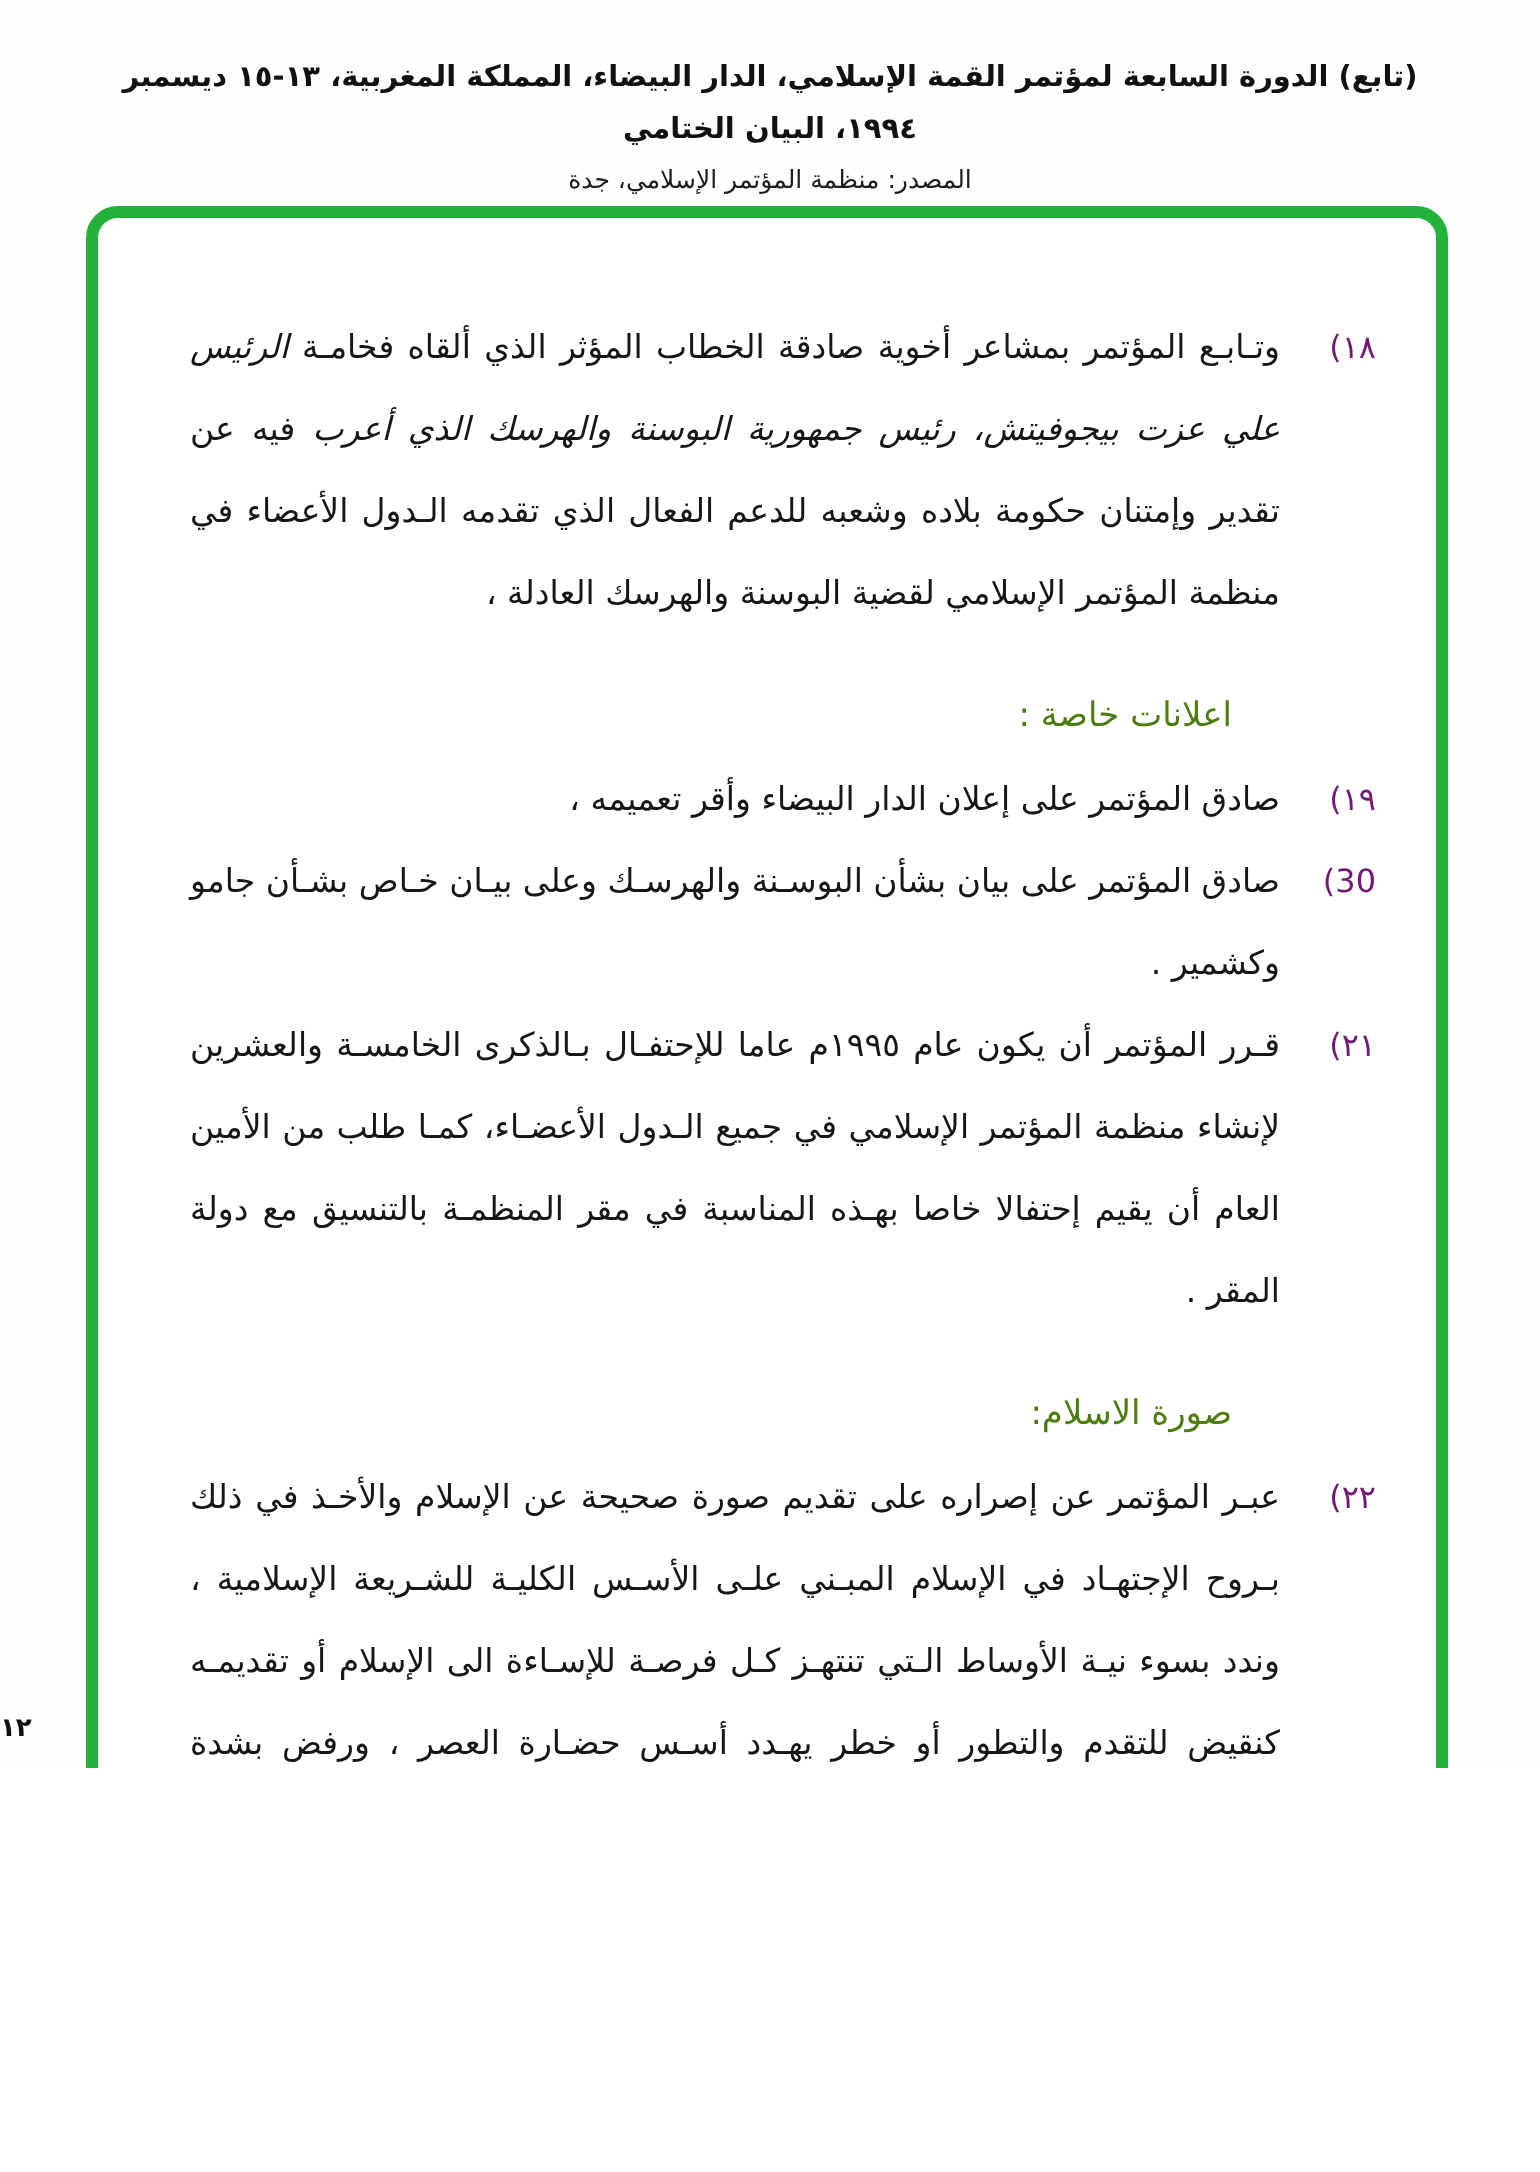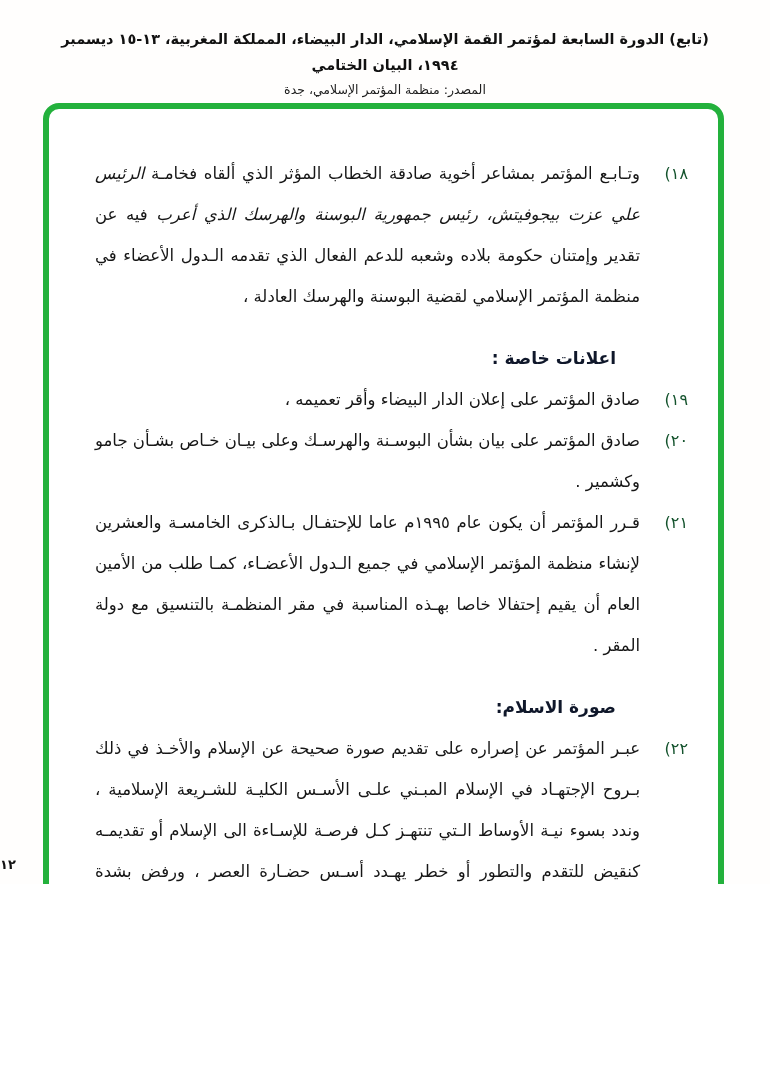--- a/index.html
+++ b/index.html
@@ -59,37 +59,37 @@
     display: flex;
     flex-direction: row; 
     align-items: flex-start;
   }
   .item-number {
     flex: 0 0 48px;
     font-size: 16px;
     line-height: 41px;
     text-align: right;
     white-space: nowrap;
-    color: #14532d;
+    color: #701a75;
   }
   .item-text {
     flex: 1 1 auto;
     font-size: 16.5px;
     line-height: 41px;
     text-align: justify;
     color: #161616;
   }
   .item-text .run-bold { font-weight: normal; }
   .item-text .run-italic { font-style: italic; }
   .section-heading {
     font-size: 17px;
-    font-weight: bold;
+    font-weight: normal;
     line-height: 30px;
     margin: 40px 72px 6px 0;
-    color: #0f172a;
+    color: #4d7c0f;
   }
   .doc-item + .section-heading { margin-top: 26px; }
   .page-number {
     position: absolute;
     bottom: 12px;
     left: 0;
     right: 0;
     text-align: left;
     font-size: 13px;
     font-weight: bold;
@@ -112,21 +112,21 @@
     <div class="doc-item">
           <div class="item-number">١٨)</div>
           <div class="item-text"><span class="run-bold">وتـابـع </span><span>المؤتمر بمشاعر أخوية صادقة الخطاب المؤثر الذي ألقاه فخامـة </span><span class="run-italic">الرئيس علي عزت بيجوفيتش، رئيس جمهورية البوسنة والهرسك الذي أعرب</span><span> فيه عن تقدير وإمتنان حكومة بلاده وشعبه للدعم الفعال الذي تقدمه الـدول الأعضاء في منظمة المؤتمر الإسلامي لقضية البوسنة والهرسك العادلة ،</span></div>
         </div>
         <div class="section-heading">اعلانات خاصة :</div>
         <div class="doc-item">
           <div class="item-number">١٩)</div>
           <div class="item-text"><span class="run-bold">صادق </span><span>المؤتمر على إعلان الدار البيضاء وأقر تعميمه ،</span></div>
         </div>
         <div class="doc-item">
-          <div class="item-number">٢٠)</div>
+          <div class="item-number">30)</div>
           <div class="item-text"><span class="run-bold">صادق </span><span>المؤتمر على بيان بشأن البوسـنة والهرسـك وعلى بيـان خـاص بشـأن جامو وكشمير .</span></div>
         </div>
         <div class="doc-item">
           <div class="item-number">٢١)</div>
           <div class="item-text"><span class="run-bold">قـرر </span><span>المؤتمر أن يكون عام ١٩٩٥م عاما للإحتفـال بـالذكرى الخامسـة والعشرين لإنشاء منظمة المؤتمر الإسلامي في جميع الـدول الأعضـاء، كمـا طلب من الأمين العام أن يقيم إحتفالا خاصا بهـذه المناسبة في مقر المنظمـة بالتنسيق مع دولة المقر .</span></div>
         </div>
         <div class="section-heading">صورة الاسلام:</div>
         <div class="doc-item">
           <div class="item-number">٢٢)</div>
           <div class="item-text"><span class="run-bold">عبـر </span><span>المؤتمر عن إصراره على تقديم صورة صحيحة عن الإسلام والأخـذ في ذلك بـروح الإجتهـاد في الإسلام المبـني علـى الأسـس الكليـة للشـريعة الإسلامية ، </span><span class="run-bold">وندد </span><span>بسوء نيـة الأوساط الـتي تنتهـز كـل فرصـة للإسـاءة الى الإسلام أو تقديمـه كنقيض للتقدم والتطور أو خطر يهـدد أسـس حضـارة العصر ، </span><span class="run-bold">ورفض </span><span>بشدة إستخدام هذه الصورة المشـوهة عـن الإسلام لتبرير</span></div>

